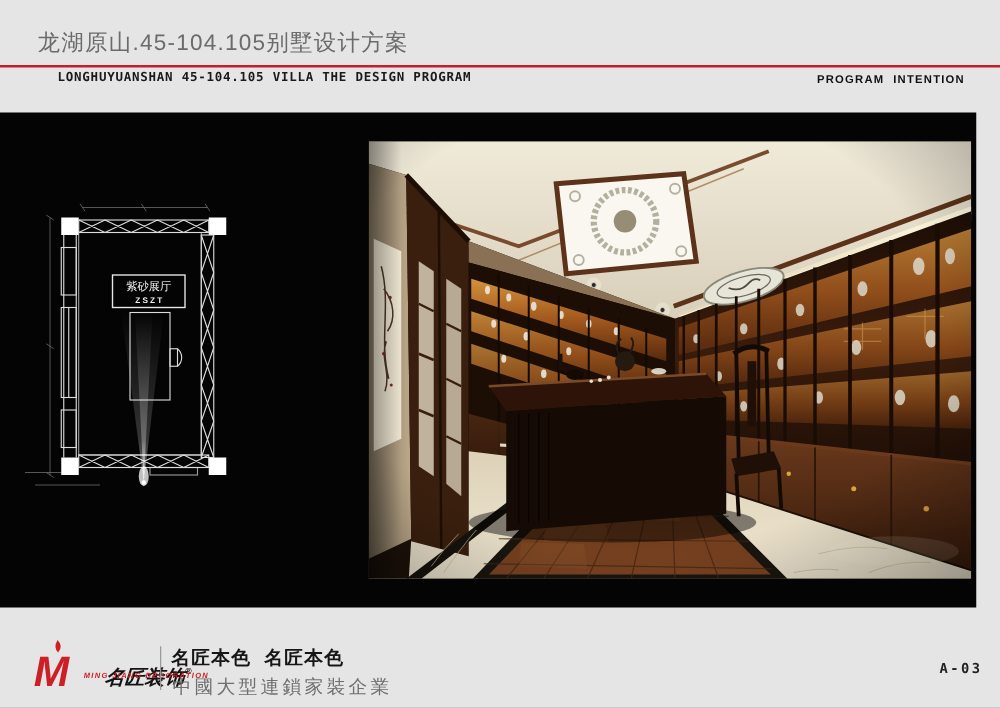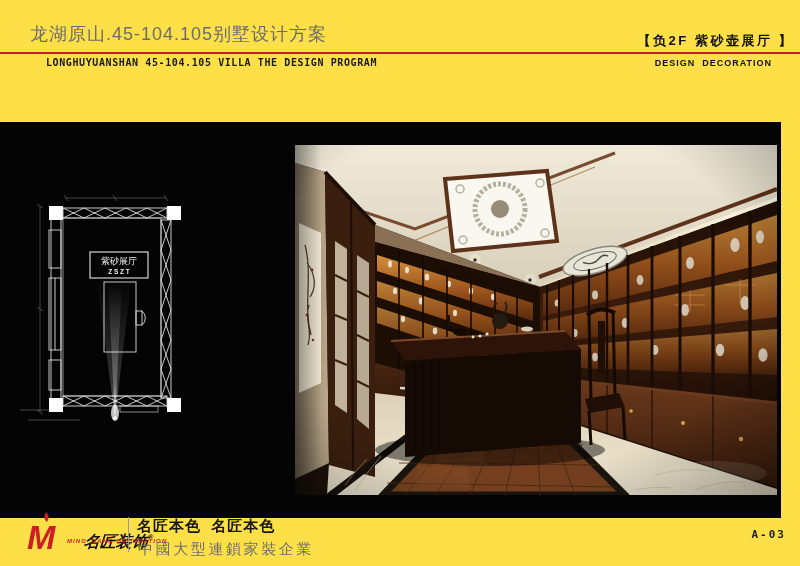--- a/index.html
+++ b/index.html
@@ -1,17 +1,17 @@
 <!DOCTYPE html>
 <html><head>
 <meta charset="utf-8">
 <style>
   html,body{margin:0;padding:0;background:#ffffff;}
   .page{
-    position:relative;width:800px;height:566px;background:#fde047;overflow:hidden;
+    position:relative;width:800px;height:566px;background:#e5e5e5;overflow:hidden;
     font-family:"Liberation Sans",sans-serif;
   }
   
   .title-cn{
     position:absolute;left:30px;top:22px;font-size:18px;color:#6b6b6b;
     letter-spacing:1px;white-space:pre;
   }
   .red-rule{
     position:absolute;left:0;top:52px;width:800px;height:2px;background:#bf2126;
   }
@@ -22,21 +22,21 @@
   .section-cn{
     position:absolute;right:6px;top:32px;font-size:13px;font-weight:bold;color:#111;
     letter-spacing:2.5px;white-space:pre;
   }
   .section-en{
     position:absolute;right:28px;top:58px;font-size:9px;font-weight:bold;color:#111;
     letter-spacing:1px;white-space:pre;
   }
   
   .band{
-    position:absolute;left:0;top:90px;width:781px;height:396px;background:#040404;margin-top:32px;
+    position:absolute;left:0;top:90px;width:781px;height:396px;background:#040404;
   }
   .plan-wrap{position:absolute;left:20px;top:60px;width:260px;height:300px;}
   .photo-wrap{position:absolute;left:295px;top:23px;width:482px;height:350px;}
   
   .logo-m{position:absolute;left:26px;top:511px;width:42px;height:44px;}
   .brand-cn{
     position:absolute;left:66px;top:514px;font-size:16px;font-weight:bold;color:#141414;
     font-style:italic;transform:skewX(-4deg);letter-spacing:0px;white-space:pre;
   }
   .brand-reg{font-size:7px;vertical-align:8px;font-style:normal;}
@@ -61,22 +61,21 @@
   }
 </style>
 </head>
 <body>
 
 <div class="page">
 
   <div class="title-cn">龙湖原山.45-104.105别墅设计方案</div>
   <div class="red-rule"></div>
   <div class="subtitle-en">LONGHUYUANSHAN 45-104.105 VILLA THE DESIGN PROGRAM</div>
-  <div class="section-cn">【负2F 紫砂壶展厅 】</div>
-  <div class="section-en">DESIGN  DECORATION</div>
+  <div class="section-en">PROGRAM  INTENTION</div>
 
   <div class="band">
 
     <div class="plan-wrap">
       <svg width="260" height="300" viewBox="0 0 260 300">
         <defs>
           <linearGradient id="coneg" x1="0" y1="0" x2="0" y2="1">
             <stop offset="0" stop-color="#ffffff" stop-opacity="0"></stop>
             <stop offset="0.75" stop-color="#ffffff" stop-opacity="0.35"></stop>
             <stop offset="1" stop-color="#ffffff" stop-opacity="0.9"></stop>

